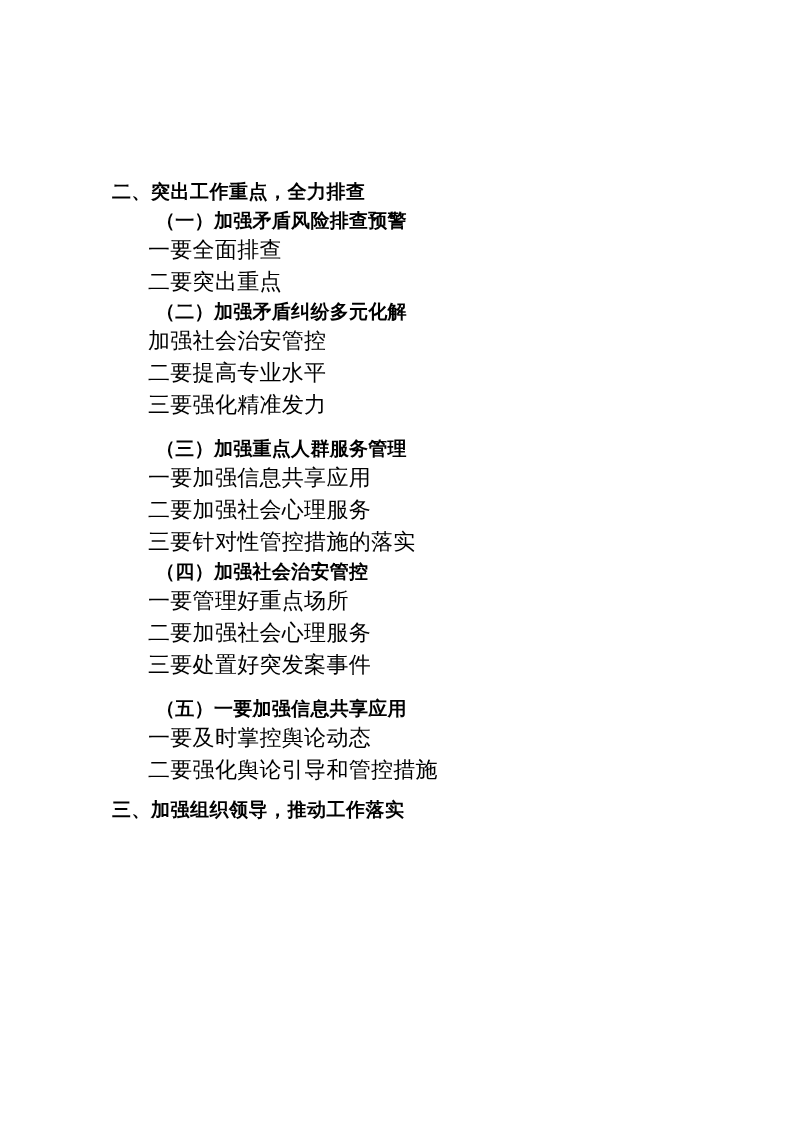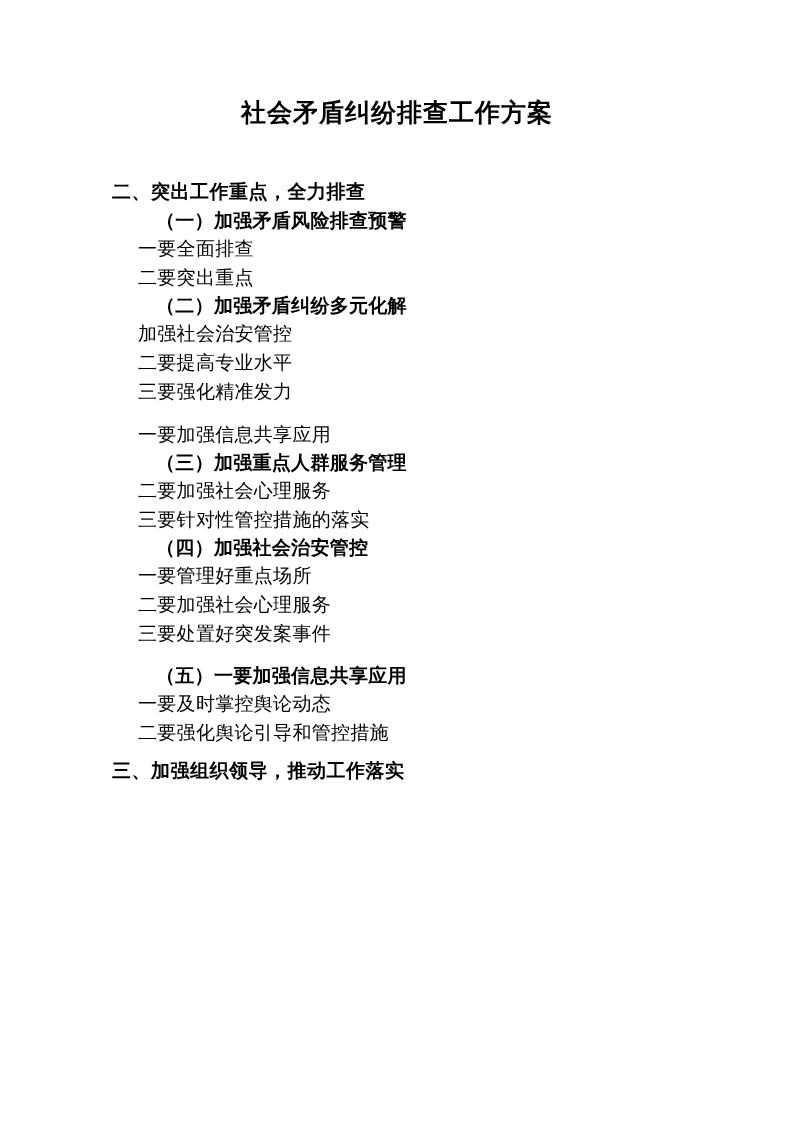--- a/index.html
+++ b/index.html
@@ -53,53 +53,52 @@
     font-family: "Liberation Sans", "DejaVu Sans", sans-serif;
     font-size: 19px;
     font-weight: 700;
     padding: 4px 0 4px 0;
     margin-left: 44px;
     letter-spacing: 0.3px;
   }
   
   .item {
     font-family: "Liberation Serif", "DejaVu Serif", serif;
-    font-size: 19px;
+    font-size: 22px;
     font-weight: 400;
     padding: 5px 0 5px 0;
-    margin-left: 26px;
+    margin-left: 36px;
     letter-spacing: 0.3px;
   }
   .gap-sm { height: 8px; }
   .gap-md { height: 14px; }
 </style>
 </head>
 <body>
 
 <div class="page">
 
-  <div class="doc-title">社会矛盾纠纷排查工作方案</div>
 
   <div class="body-block">
 
     <div class="line h1">二、突出工作重点，全力排查</div>
 
     <div class="line h2">（一）加强矛盾风险排查预警</div>
     <div class="line item">一要全面排查</div>
     <div class="line item">二要突出重点</div>
 
     <div class="line h2">（二）加强矛盾纠纷多元化解</div>
     <div class="line item">加强社会治安管控</div>
     <div class="line item">二要提高专业水平</div>
     <div class="line item">三要强化精准发力</div>
 
     <div class="gap-md"></div>
 
+    <div class="line h2">（三）加强重点人群服务管理</div>
     <div class="line item">一要加强信息共享应用</div>
-    <div class="line h2">（三）加强重点人群服务管理</div>
     <div class="line item">二要加强社会心理服务</div>
     <div class="line item">三要针对性管控措施的落实</div>
 
     <div class="line h2">（四）加强社会治安管控</div>
     <div class="line item">一要管理好重点场所</div>
     <div class="line item">二要加强社会心理服务</div>
     <div class="line item">三要处置好突发案事件</div>
 
     <div class="gap-md"></div>
 

